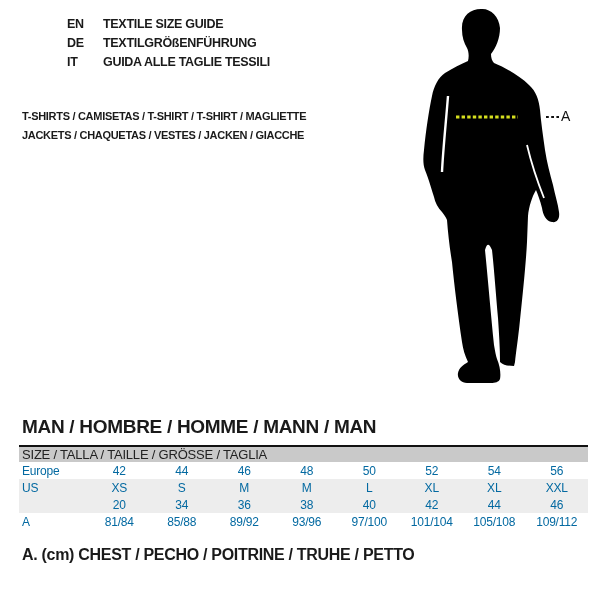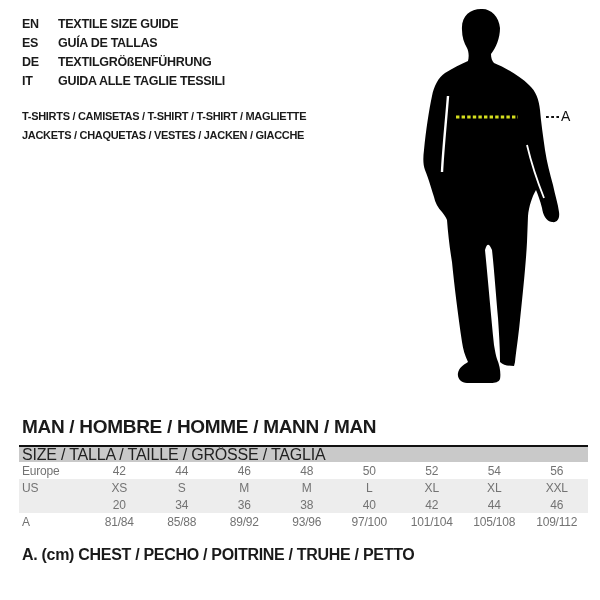--- a/index.html
+++ b/index.html
@@ -6,56 +6,52 @@
   body {
     width: 600px; height: 600px;
     background: #ffffff;
     font-family: "Liberation Sans", sans-serif;
     color: #1a1a1a;
   }
   .page { position: relative; width: 600px; height: 600px; background: #fff; overflow: hidden; }
 
   
   .lang-block { position: absolute; left: 22px; top: 14px; }
-  .lang-row { display: flex; height: 19px; align-items: center; font-weight: bold; font-size: 12.5px; letter-spacing: -0.3px; }
+  .lang-row { display: flex; height: 19px; align-items: center; font-weight: bold; font-size: 12.5px; letter-spacing: -0.3px; margin-left: 45px; }
   .lang-code { width: 36px; }
 
   .product-types { position: absolute; left: 22px; top: 107px; font-weight: bold; font-size: 11px; line-height: 19px; letter-spacing: -0.3px; white-space: nowrap; }
 
   
   .figure { position: absolute; left: 410px; top: 0; width: 190px; height: 400px; }
   .figure svg { display: block; width: 190px; height: 400px; }
   .measure-label { position: absolute; left: 151px; top: 108px; font-size: 14px; font-weight: 500; color: #111; }
 
   
   .section-title { position: absolute; left: 22px; top: 416px; font-weight: bold; font-size: 19px; letter-spacing: -0.3px; }
 
   
   .size-table { position: absolute; left: 19px; top: 445px; width: 569px; border-top: 2px solid #111; }
-  .t-header { height: 15px; line-height: 15px; background: #c9c9c9; font-size: 16px; color: #222; padding-left: 3px; letter-spacing: -0.2px; }
-  .t-row { display: flex; height: 17px; align-items: center; font-size: 12px; color: #737373; letter-spacing: -0.2px; }
+  .t-header { height: 15px; line-height: 15px; background: #c9c9c9; font-size: 13px; color: #222; padding-left: 3px; letter-spacing: -0.2px; }
+  .t-row { display: flex; height: 17px; align-items: center; font-size: 12px; color: #0369a1; letter-spacing: -0.2px; }
   .t-row.bg-light { background: #ededed; }
   .t-label { width: 66px; padding-left: 3px; }
   .t-cell { flex: 1; text-align: center; }
 
   .footnote { position: absolute; left: 22px; top: 546px; font-weight: bold; font-size: 16px; letter-spacing: -0.3px; }
 </style>
 </head>
 <body>
 
 <div class="page">
 
   <div class="lang-block">
     <div class="lang-row">
       <span class="lang-code">EN</span>
       <span class="lang-label">TEXTILE SIZE GUIDE</span>
-    </div>
-    <div class="lang-row">
-      <span class="lang-code">ES</span>
-      <span class="lang-label">GUÍA DE TALLAS</span>
     </div>
     <div class="lang-row">
       <span class="lang-code">DE</span>
       <span class="lang-label">TEXTILGRÖßENFÜHRUNG</span>
     </div>
     <div class="lang-row">
       <span class="lang-code">IT</span>
       <span class="lang-label">GUIDA ALLE TAGLIE TESSILI</span>
     </div>
   </div>

